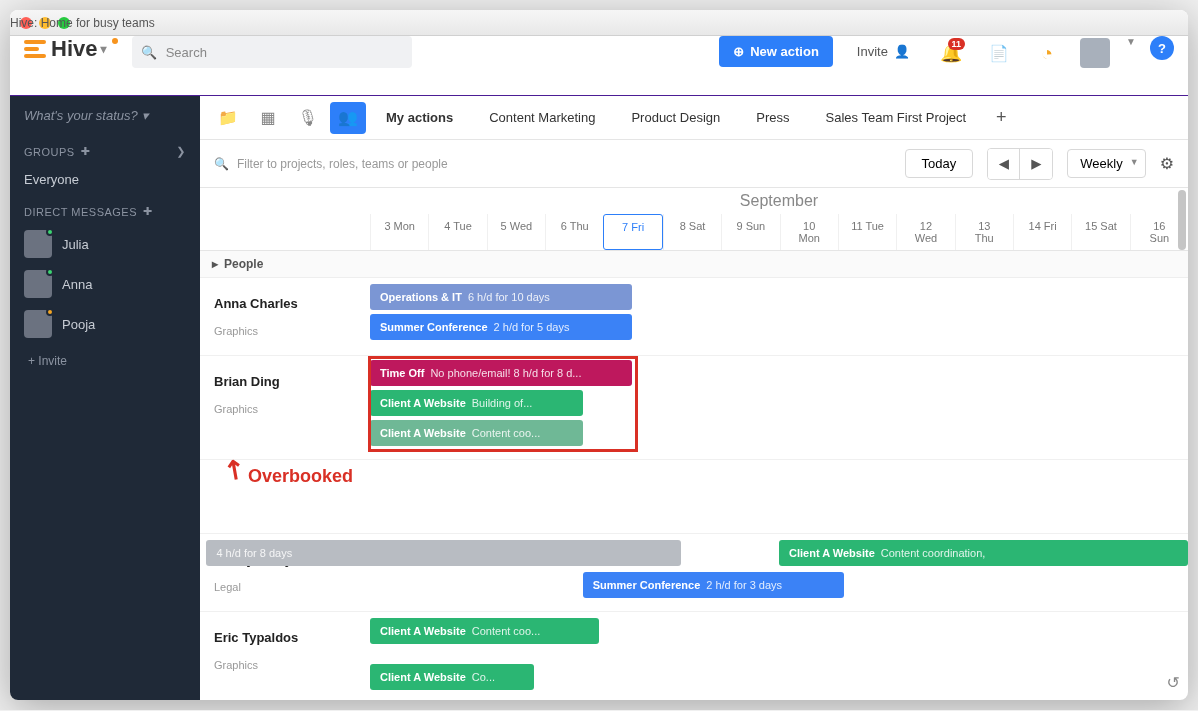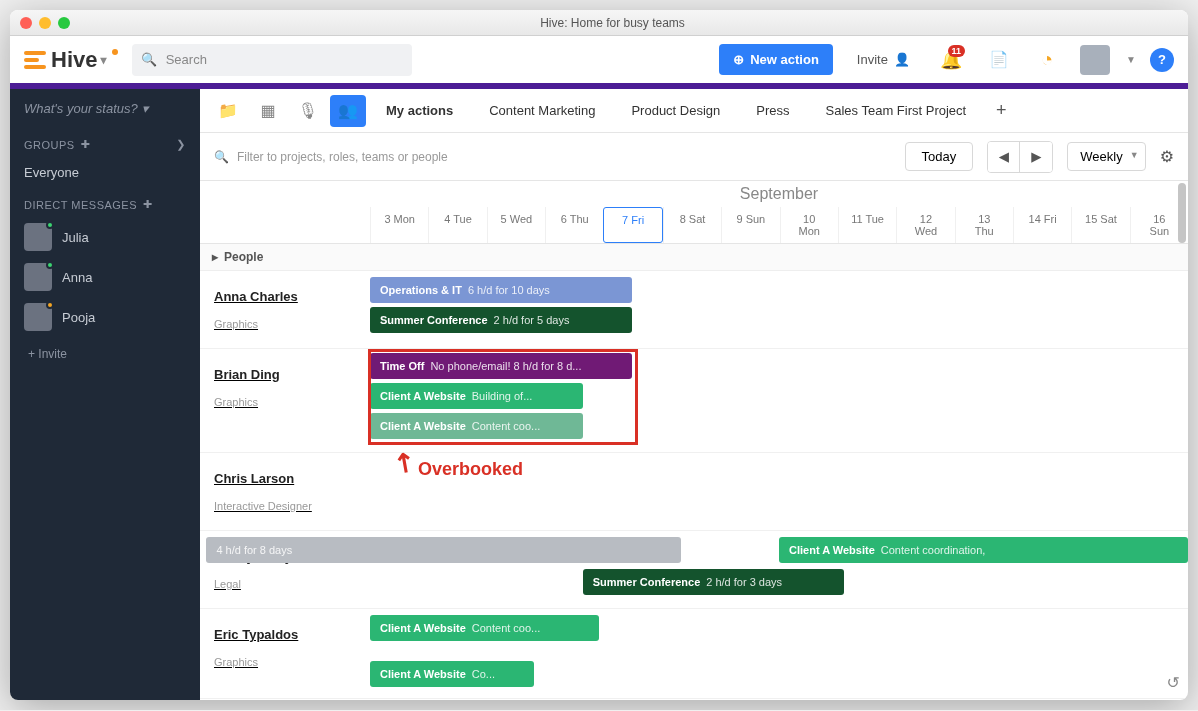--- a/index.html
+++ b/index.html
@@ -2,23 +2,23 @@
 <html><head>
 <meta charset="utf-8">
 <style>
 * { margin: 0; padding: 0; box-sizing: border-box; font-family: -apple-system, BlinkMacSystemFont, "Segoe UI", Helvetica, Arial, sans-serif; }
 body { background: #f0f0f0; display: flex; justify-content: center; padding: 10px; }
 .window { width: 1180px; height: 690px; background: #fff; border-radius: 8px; box-shadow: 0 8px 40px rgba(0,0,0,0.3); overflow: hidden; display: flex; flex-direction: column; }
 .titlebar { height: 26px; background: linear-gradient(#f6f6f6,#e8e8e8); display: flex; align-items: center; padding: 0 10px; position: relative; border-bottom: 1px solid #d0d0d0; }
 .traffic { display: flex; gap: 7px; }
 .traffic span { width: 12px; height: 12px; border-radius: 50%; display: block; }
 .tl-red { background: #ff5f56; } .tl-yellow { background: #ffbd2e; } .tl-green { background: #27c93f; }
-.titlebar-title { position: absolute; left: 0; right: 8px; text-align: center; font-size: 12px; color: #555; pointer-events: none; padding-left: 35px; }
-
-.topbar { height: 53px; border-bottom: 6px solid #4c1d95; display: flex; align-items: center; padding: 0 14px; gap: 14px; }
+.titlebar-title { position: absolute; left: 0; right: 8px; text-align: left; font-size: 12px; color: #555; pointer-events: none; }
+
+.topbar { height: 60px; border-bottom: 1px solid #4c1d95; display: flex; align-items: flex-start; padding: 0 14px; gap: 14px; }
 .logo { display: flex; align-items: center; gap: 5px; font-size: 22px; font-weight: 700; color: #333; }
 .logo-icon { width: 22px; height: 18px; display: flex; flex-direction: column; justify-content: space-between; }
 .logo-icon span { height: 4px; background: #f7941e; border-radius: 2px; }
 .logo-icon span:nth-child(2){ width: 70%; }
 .logo-dot { width: 6px; height: 6px; background: #f7941e; border-radius: 50%; align-self: flex-start; margin-top: 2px; }
 .search { flex: 0 0 280px; height: 32px; background: #f0f1f3; border-radius: 4px; display: flex; align-items: center; padding: 0 10px; gap: 8px; color: #888; font-size: 13px; }
 .spacer { flex: 1; }
 .btn-primary { background: #2d7ff9; color: #fff; border: none; border-radius: 4px; padding: 8px 14px; font-size: 13px; font-weight: 600; display: flex; align-items: center; gap: 6px; cursor: pointer; }
 .btn-plain { background: transparent; color: #555; border: none; padding: 8px 10px; font-size: 13px; display: flex; align-items: center; gap: 6px; cursor: pointer; }
 .topbar .icon-btn { width: 34px; height: 34px; display: flex; align-items: center; justify-content: center; color: #666; cursor: pointer; position: relative; }
@@ -57,30 +57,30 @@
 .month-label { text-align:center; font-size:16px; color:#888; padding:4px 0; margin-left:170px;}
 .grid-header { display:flex; border-bottom:1px solid #e5e5e5; font-size:11px; color:#777; }
 .people-col { width:170px; flex-shrink:0; }
 .day-col { flex:1; text-align:center; padding:6px 12px; border-left:1px solid #f0f0f0; }
 .day-col.current { border:1px solid #2d7ff9; color:#2d7ff9; border-radius:3px;}
 
 .section-row { display:flex; border-bottom:1px solid #eee; background:#fafafa; }
 .section-label { padding:6px 12px; font-size:12px; font-weight:600; color:#555; display:flex;align-items:center;gap:6px;}
 
 .person-row { display:flex; border-bottom:1px solid #f0f0f0; min-height:80px; position:relative;}
-.person-info { width:170px; flex-shrink:0; padding:18px 14px;text-decoration:underline; }
+.person-info { width:170px; flex-shrink:0; padding:18px 14px; }
 .person-name { font-size:13px; font-weight:700; color:#222; }
 .person-role { font-size:11px; color:#999; margin-top:14px;}
 .bars-area { flex:1; position:relative; padding:6px 16px;}
 .bar { position:absolute; height:26px; border-radius:3px; display:flex;align-items:center;padding:0 10px;font-size:11px;color:#fff;overflow:hidden;white-space:nowrap;}
 .bar .title { font-weight:700; margin-right:6px;}
 .bar .sub { opacity:.85; font-weight:400;}
 .bar.blue { background:#7b96d4; }
-.bar.orange { background:#14532d; }
-.bar.deeporange { background:#701a75; }
+.bar.orange { background:#3b82f6; }
+.bar.deeporange { background:#be185d; }
 .bar.green { background:#2bb673; }
 .bar.greenfade { background:#6fb896; }
 .bar.grey { background:#b8bcc2; }
 
 .overbook-box { position:absolute; border:3px solid #d93025; pointer-events:none; }
 .overbook-label { position:absolute; color:#d93025; font-weight:700; font-size:18px; }
 .overbook-arrow { position:absolute; color:#d93025; font-size:26px; font-weight:700; transform:rotate(35deg);}
 
 .history-icon { position:absolute; bottom:8px; right:8px; color:#888; cursor:pointer;}
 .scroll-thumb { position:absolute; right:2px; top:2px; width:8px; height:60px; background:#c5c5c5; border-radius:4px;}
@@ -269,24 +269,20 @@
             </div>
             <div class="bar greenfade" style="left:0;width:26%;top:64px;">
               <span class="title">Client A Website</span>
               <span class="sub">Content coo...</span>
             </div>
             <div class="overbook-box" style="left:-2px;top:0;width:33%;height:96px;"></div>
           </div>
         </div>
 
         <div class="person-row" style="min-height:74px;">
-          <div class="person-info">
-            <div class="person-name">Chris Larson</div>
-            <div class="person-role">Interactive Designer</div>
-          </div>
           <div class="bars-area">
             <div class="overbook-arrow" style="left:24px;top:-6px;">↖</div>
             <div class="overbook-label" style="left:48px;top:6px;">Overbooked</div>
           </div>
         </div>
 
         <div class="person-row" style="min-height:78px;">
           <div class="person-info">
             <div class="person-name">Danny Curry</div>
             <div class="person-role">Legal</div>

